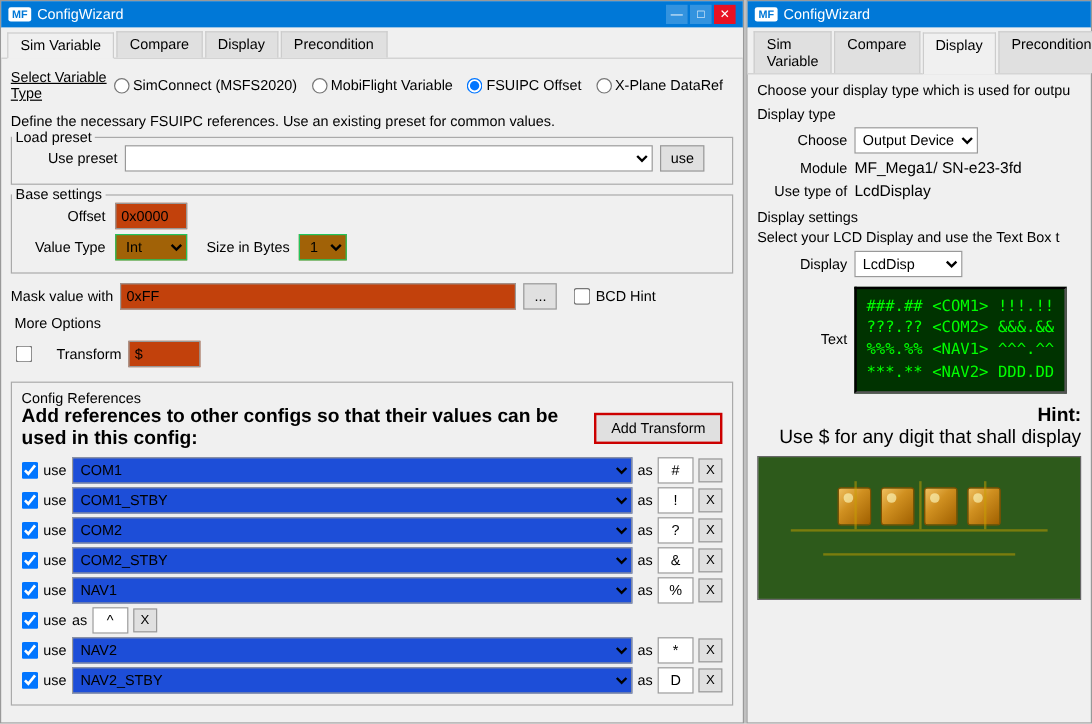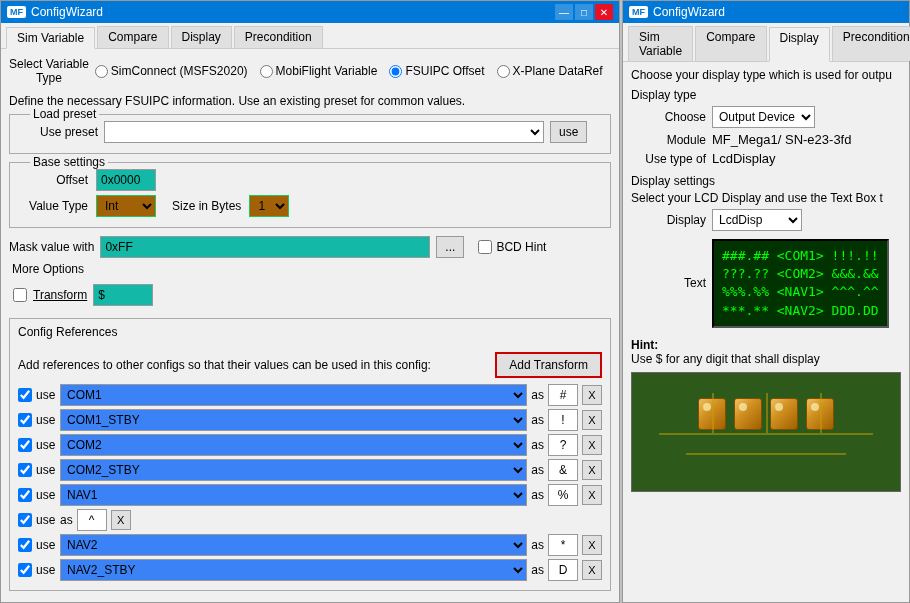--- a/index.html
+++ b/index.html
@@ -128,40 +128,40 @@
     
     .group-box {
       border: 1px solid #aaa;
       padding: 6px 8px;
       margin-bottom: 8px;
       position: relative;
     }
     .group-box-title {
       position: absolute;
       top: -8px;
-      left: 20px;
+      left: 0;
       background: #f0f0f0;
       padding: 0 3px;
       font-size: 12px;
     }
 
     .form-row {
       display: flex;
       align-items: center;
       gap: 6px;
       margin-bottom: 4px;
     }
     .form-label {
       font-size: 12px;
       text-align: right;
       min-width: 80px;
     }
     .form-input {
       border: 1px solid #999;
-      background: #14b8a6;
+      background: #c2410c;
       padding: 2px 4px;
       font-size: 12px;
       height: 22px;
     }
     .form-select {
       border: 1px solid #22c55e;
       background: #a16207;
       padding: 2px 4px;
       font-size: 12px;
       height: 22px;
@@ -204,30 +204,31 @@
 
     
     .config-ref-section {
       border: 1px solid #aaa;
       padding: 6px 8px;
       flex-shrink: 0;
     }
     .config-ref-title {
       font-size: 12px;
       font-weight: normal;
-      margin-bottom: 13px;
+      margin-bottom: 0;
     }
     .config-ref-desc-row {
       display: flex;
       align-items: center;
       justify-content: space-between;
       margin-bottom: 6px;
     }
     .config-ref-desc {
-      font-size: 12px;
+      font-size: 16px;
+      font-weight: bold;
     }
     .add-ref-btn {
       border: 2px solid #cc0000;
       background: #e0e0e0;
       padding: 4px 12px;
       cursor: pointer;
       font-size: 12px;
       font-weight: normal;
       white-space: nowrap;
     }
@@ -237,21 +238,21 @@
       display: flex;
       align-items: center;
       gap: 4px;
       margin-bottom: 3px;
     }
     .ref-checkbox { width: 14px; height: 14px; }
     .ref-use-label { font-size: 12px; min-width: 20px; }
     .ref-select {
       flex: 1;
       border: 1px solid #999;
-      background: #3b82f6;
+      background: #1d4ed8;
       height: 22px;
       font-size: 12px;
       padding: 0 2px;
     }
     .ref-as-label { font-size: 12px; }
     .ref-symbol-input {
       width: 30px;
       border: 1px solid #999;
       background: white;
       height: 22px;
@@ -342,22 +343,23 @@
       line-height: 1.4;
       border: 2px inset #555;
     }
     .lcd-line {
       display: block;
       white-space: pre;
     }
 
     
     .hint-section {
-      font-size: 12px;
+      font-size: 16px;
       margin-top: 6px;
+      text-align: right;
     }
 
     
     .hw-image {
       width: 100%;
       height: 120px;
       background: linear-gradient(135deg, #2a4a1a 0%, #3a5a2a 30%, #1a3a0a 60%, #4a6a3a 100%);
       border: 1px solid #666;
       position: relative;
       overflow: hidden;
@@ -454,21 +456,21 @@
   <div class="tab-bar">
     <div class="tab active">Sim Variable</div>
     <div class="tab">Compare</div>
     <div class="tab">Display</div>
     <div class="tab">Precondition</div>
   </div>
 
   <div class="window-content">
 
     <div class="select-var-row">
-      <div style="text-align:center; font-size:12px; line-height:1.2;">
+      <div style="text-align:left; font-size:12px; line-height:1.2;text-decoration:underline;">
         <span>Select Variable<br>Type</span>
       </div>
       <div class="radio-group">
         <label class="radio-item">
           <input type="radio" name="vartype" style="">
           <span>SimConnect (MSFS2020)</span>
         </label>
         <label class="radio-item">
           <input type="radio" name="vartype" style="">
           <span>MobiFlight Variable</span>
@@ -477,21 +479,21 @@
           <input type="radio" name="vartype" checked="" style="">
           <span>FSUIPC Offset</span>
         </label>
         <label class="radio-item">
           <input type="radio" name="vartype" style="">
           <span>X-Plane DataRef</span>
         </label>
       </div>
     </div>
 
-    <div class="info-text">Define the necessary FSUIPC information. Use an existing preset for common values.</div>
+    <div class="info-text">Define the necessary FSUIPC references. Use an existing preset for common values.</div>
 
     <div class="group-box">
       <span class="group-box-title">Load preset</span>
       <div class="form-row">
         <span class="form-label">Use preset</span>
         <select class="form-select preset-select"></select>
         <button class="use-btn">use</button>
       </div>
     </div>
 
@@ -527,21 +529,21 @@
         <input type="checkbox" style="">
         <span>BCD Hint</span>
       </label>
     </div>
 
     <div class="more-options-row">
       <span class="group-box-title" style="position:static; background:transparent;">More Options</span>
     </div>
     <div class="form-row" style="margin-left:4px;">
       <input type="checkbox" style="">
-      <span style="margin-left:0;text-decoration:underline;">Transform</span>
+      <span style="margin-left:14px;">Transform</span>
       <input type="text" class="form-input transform-input" value="$" style="">
     </div>
 
     <div class="section-divider"></div>
 
     <div class="config-ref-section">
       <div class="config-ref-title">Config References</div>
       <div class="config-ref-desc-row">
         <span class="config-ref-desc">Add references to other configs so that their values can be used in this config:</span>
         <button class="add-ref-btn">Add Transform</button>

